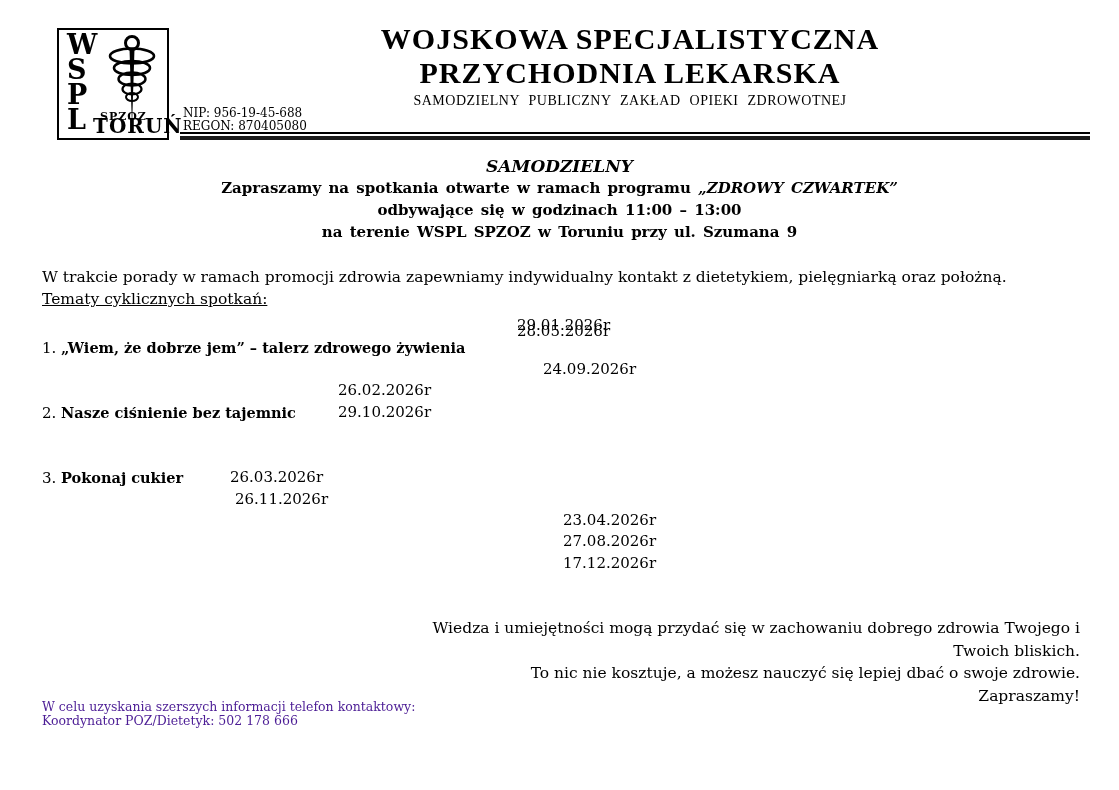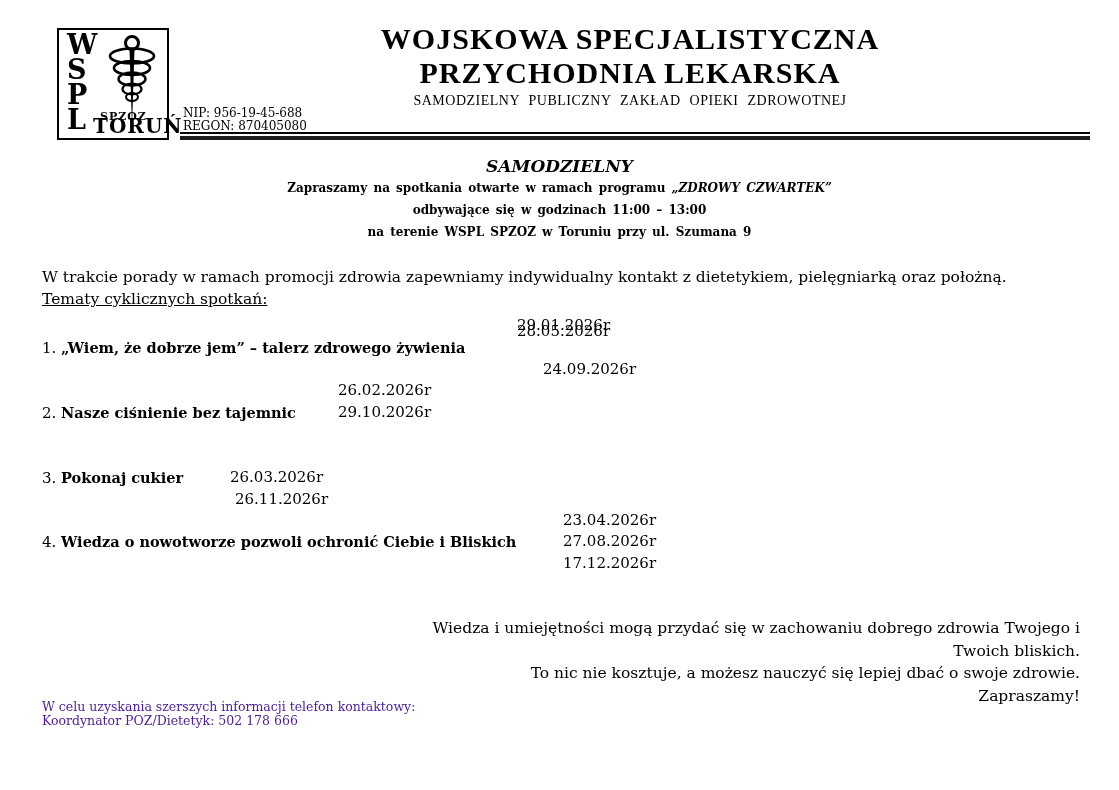--- a/index.html
+++ b/index.html
@@ -28,21 +28,21 @@
 
   .title-block { position:absolute; left:170px; top:22px; width:920px; text-align:center;
                  font-family:"Liberation Serif", serif; }
   .title-line { font-size:30px; font-weight:bold; line-height:34px; letter-spacing:1px; }
   .subtitle   { font-size:14px; margin-top:3px; letter-spacing:0.5px; word-spacing:5px; }
 
   
   .invite { position:absolute; left:0; top:155px; width:1119px; text-align:center; }
   .invite div { line-height:22px; }
   .invite-h  { font-size:17px; font-weight:bold; font-style:italic; }
-  .invite-b  { font-size:12px; font-weight:bold; word-spacing:2px; }
+  .invite-b  { font-size:15px; font-weight:bold; word-spacing:2px; }
   .it        { font-style:italic; }
 
   
   .intro  { left:42px; top:268px; font-size:15.5px; }
   .themes { left:42px; top:290px; font-size:15.5px; text-decoration:underline; }
 
   .row   { font-size:15px; line-height:21px; }
   .num   { font-weight:normal; }
   .ttl   { font-weight:bold; font-size:14.5px; }
   .date  { font-size:15px; line-height:21px; }
@@ -101,21 +101,20 @@
     <div class="invite-b">odbywające się w godzinach 11:00 – 13:00</div>
     <div class="invite-b">na terenie WSPL SPZOZ w Toruniu przy ul. Szumana 9</div>
   </div>
 
   <div class="abs intro">W trakcie porady w ramach promocji zdrowia zapewniamy indywidualny kontakt z dietetykiem, pielęgniarką oraz położną.</div>
   <div class="abs themes">Tematy cyklicznych spotkań:</div>
 
   <div class="abs row" style="left:42px; top:337px;"><span class="num">1.</span> <span class="ttl">„Wiem, że dobrze jem” – talerz zdrowego żywienia</span></div>
   <div class="abs row" style="left:42px; top:402px;"><span class="num">2.</span> <span class="ttl">Nasze ciśnienie bez tajemnic</span></div>
   <div class="abs row" style="left:42px; top:467px;"><span class="num">3.</span> <span class="ttl">Pokonaj cukier</span></div>
-  <div class="abs row" style="left:42px; top:531px;"><span class="num">4.</span> <span class="ttl">Wiedza o nowotworze pozwoli ochronić Ciebie i Bliskich</span></div>
 
   <div class="abs date" style="left:517px; top:315px;">29.01.2026r</div>
   <div class="abs date" style="left:517px; top:321px;">28.05.2026r</div>
   <div class="abs date" style="left:543px; top:359px;">24.09.2026r</div>
 
   <div class="abs date" style="left:338px; top:380px;">26.02.2026r</div>
   <div class="abs date" style="left:338px; top:402px;">29.10.2026r</div>
 
   <div class="abs date" style="left:230px; top:467px;">26.03.2026r</div>
   <div class="abs date" style="left:235px; top:489px;">26.11.2026r</div>

